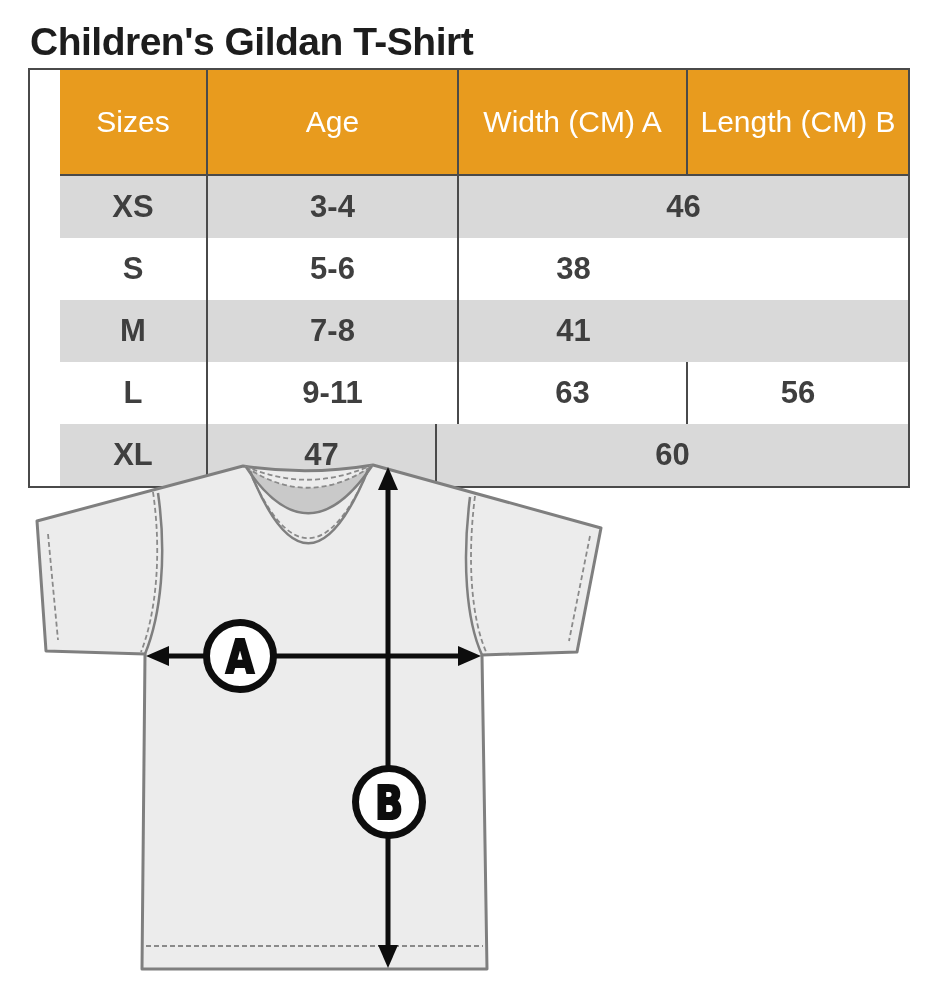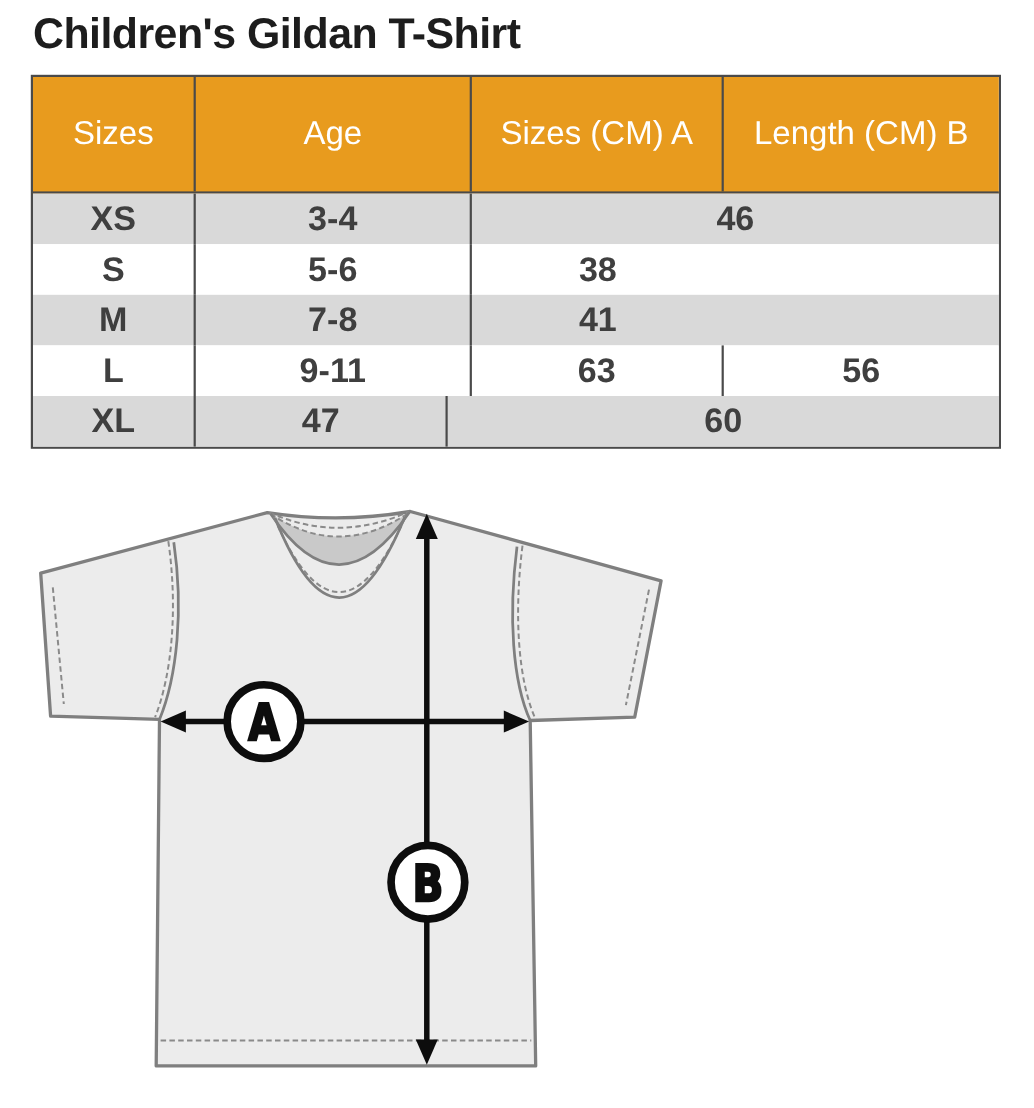--- a/index.html
+++ b/index.html
@@ -7,44 +7,45 @@
     position: relative;
     width: 940px;
     height: 1007px;
     background: #ffffff;
     overflow: hidden;
     font-family: "Liberation Sans", sans-serif;
   }
   .title {
     position: absolute;
     left: 30px;
-    top: 10px;
+    top: 20px;
     margin: 0;
     font-size: 39px;
     font-weight: 700;
     letter-spacing: -0.5px;
     color: #1d1d1d;
     font-family: "Liberation Sans", sans-serif;
   }
   .size-table {
     position: absolute;
     left: 28px;
     top: 68px;
     width: 882px;
     border: 2px solid #4a4a4a;
     box-sizing: border-box;
     background: #ffffff;
+    padding-left: 30px;
   }
   .tr { display: flex; }
   .tr.head {
     height: 104px;
     background: #E89B1E;
     border-bottom: 2px solid #4a4a4a;
   }
-  .tr.datarow { height: 46px; text-align: center; }
+  .tr.datarow { height: 62px; text-align: center; }
   .tr.alt  { background: #d9d9d9; }
   .tr.plain{ background: #ffffff; }
   .td, .th {
     box-sizing: border-box;
     display: flex;
     align-items: center;
     justify-content: center;
     border-right: 2px solid #4a4a4a;
     overflow: hidden;
     white-space: nowrap;
@@ -104,21 +105,21 @@
 <body>
 
 <div class="page">
 
   <h1 class="title">Children's Gildan T-Shirt</h1>
 
   <div class="size-table">
     <div class="tr head">
       <div class="th c0">Sizes</div>
       <div class="th c1">Age</div>
-      <div class="th c2">Sizes (CM) A</div>
+      <div class="th c2">Width (CM) A</div>
       <div class="th c3">Length  (CM) B</div>
     </div>
 
     <div class="tr datarow alt">
       <div class="td c0">XS</div>
       <div class="td c1">3-4</div>
       <div class="td c3">46</div>
     </div>
     <div class="tr datarow plain">
       <div class="td c0">S</div>

